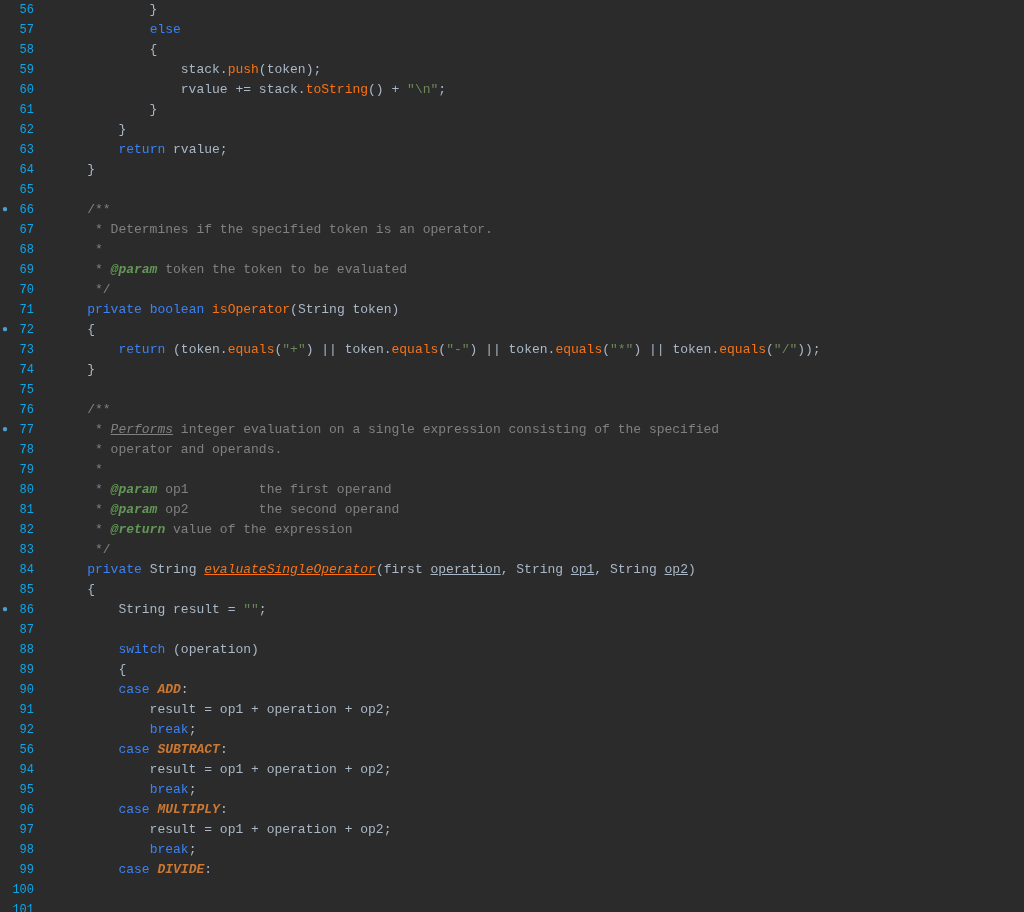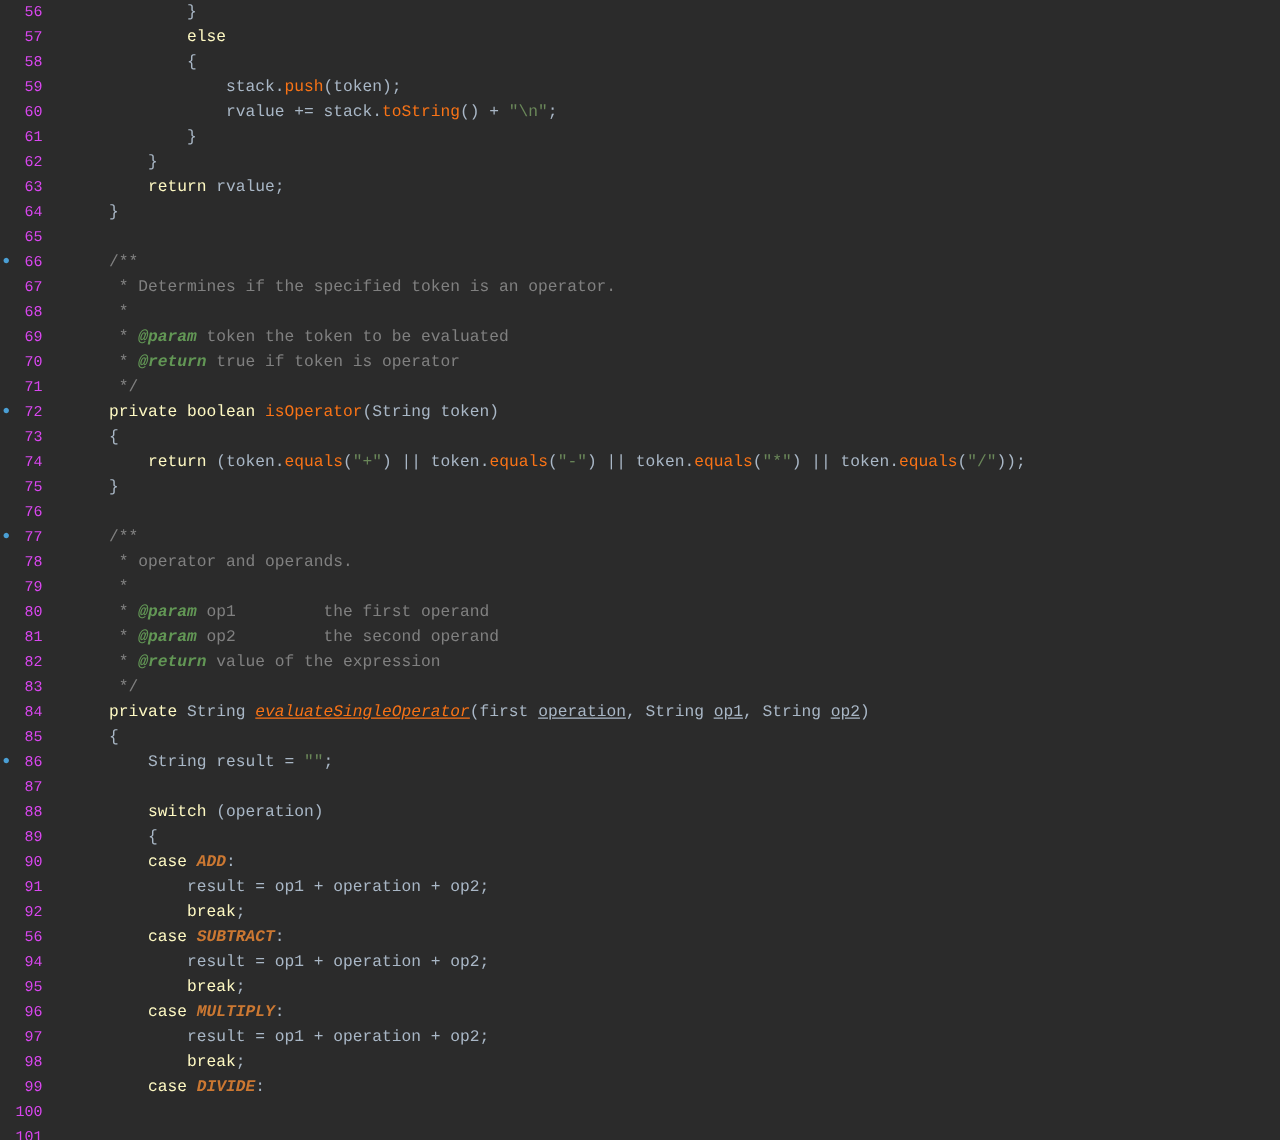--- a/index.html
+++ b/index.html
@@ -26,21 +26,21 @@
       padding-right: 8px;
       padding-top: 0;
       user-select: none;
       position: relative;
     }
     .line-number {
       display: block;
       height: 20px;
       line-height: 20px;
       font-size: 12px;
-      color: #d946ef;
+      color: #0ea5e9;
       padding-right: 6px;
       position: relative;
     }
     .line-number.has-dot::after {
       content: '●';
       position: absolute;
       left: 2px;
       color: #4a9fd5;
       font-size: 10px;
     }
@@ -49,21 +49,21 @@
       padding-left: 8px;
       overflow: hidden;
     }
     .code-line {
       display: block;
       height: 20px;
       line-height: 20px;
       white-space: pre;
     }
     
-    .kw { color: #fef9c3; } 
+    .kw { color: #3b82f6; } 
     .cm { color: #808080; } 
     .cm-kw { color: #629755; font-weight: bold; font-style: italic; } 
     .str { color: #6a8759; } 
     .fn { color: #f97316; }
     .italic-underline { text-decoration: underline; font-style: italic; }
     .const-kw { color: #cc7832; font-style: italic; font-weight: bold; } 
     .underline { text-decoration: underline; text-align: right; }
   </style>
 </head>
 <body>
@@ -125,28 +125,28 @@
       <span class="code-line"><span>                rvalue += stack.</span><span class="fn">toString</span><span>() + </span><span class="str">"\n"</span><span>;</span></span>
       <span class="code-line"><span>            }</span></span>
       <span class="code-line"><span>        }</span></span>
       <span class="code-line"><span>        </span><span class="kw">return</span><span> rvalue;</span></span>
       <span class="code-line"><span>    }</span></span>
       <span class="code-line">&nbsp;</span>
       <span class="code-line"><span class="cm">    /**</span></span>
       <span class="code-line"><span class="cm">     * Determines if the specified token is an operator.</span></span>
       <span class="code-line"><span class="cm">     *</span></span>
       <span class="code-line"><span class="cm">     * </span><span class="cm-kw">@param</span><span class="cm"> token the token to be evaluated</span></span>
-      <span class="code-line"><span class="cm">     * </span><span class="cm-kw">@return</span><span class="cm"> true if token is operator</span></span>
       <span class="code-line"><span class="cm">     */</span></span>
       <span class="code-line"><span>    </span><span class="kw">private</span><span> </span><span class="kw">boolean</span><span> </span><span class="fn">isOperator</span><span>(String token)</span></span>
       <span class="code-line"><span>    {</span></span>
       <span class="code-line"><span>        </span><span class="kw">return</span><span> (token.</span><span class="fn">equals</span><span>(</span><span class="str">"+"</span><span>) || token.</span><span class="fn">equals</span><span>(</span><span class="str">"-"</span><span>) || token.</span><span class="fn">equals</span><span>(</span><span class="str">"*"</span><span>) || token.</span><span class="fn">equals</span><span>(</span><span class="str">"/"</span><span>));</span></span>
       <span class="code-line"><span>    }</span></span>
       <span class="code-line">&nbsp;</span>
       <span class="code-line"><span class="cm">    /**</span></span>
+      <span class="code-line"><span class="cm">     * </span><span class="cm italic-underline">Performs</span><span class="cm"> integer evaluation on a single expression consisting of the specified</span></span>
       <span class="code-line"><span class="cm">     * operator and operands.</span></span>
       <span class="code-line"><span class="cm">     *</span></span>
       <span class="code-line"><span class="cm">     * </span><span class="cm-kw">@param</span><span class="cm"> op1         the first operand</span></span>
       <span class="code-line"><span class="cm">     * </span><span class="cm-kw">@param</span><span class="cm"> op2         the second operand</span></span>
       <span class="code-line"><span class="cm">     * </span><span class="cm-kw">@return</span><span class="cm"> value of the expression</span></span>
       <span class="code-line"><span class="cm">     */</span></span>
       <span class="code-line"><span>    </span><span class="kw">private</span><span> String </span><span class="fn italic-underline">evaluateSingleOperator</span><span>(first </span><span class="underline">operation</span><span>, String </span><span class="underline">op1</span><span>, String </span><span class="underline">op2</span><span>)</span></span>
       <span class="code-line"><span>    {</span></span>
       <span class="code-line"><span>        String </span><span>result</span><span> = </span><span class="str">""</span><span>;</span></span>
       <span class="code-line">&nbsp;</span>

